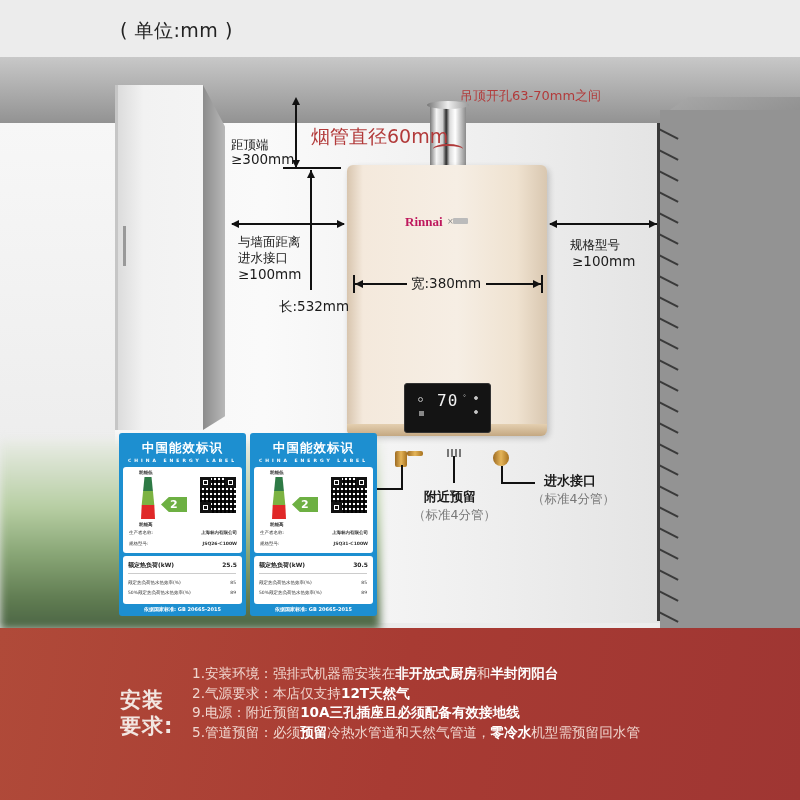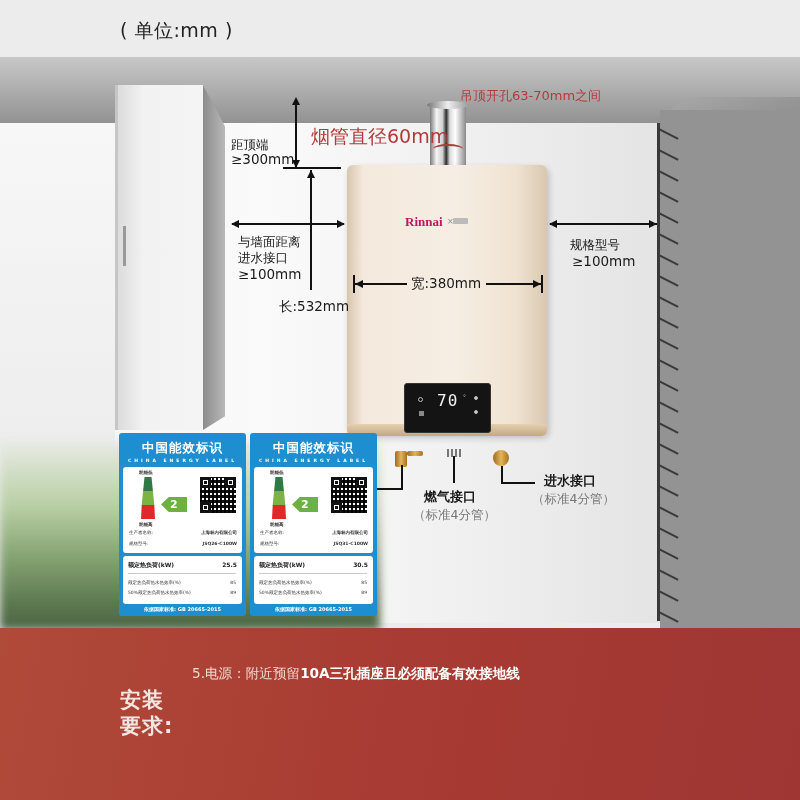--- a/index.html
+++ b/index.html
@@ -212,21 +212,21 @@
   <div>规格型号</div>
   <div style="font-size:13.5px;padding-left:2px;">≥100mm</div>
 </div>
 
 <div class="line-v" style="left:401px;top:465px;height:24px;"></div>
 <div class="line-h" style="left:374px;top:488px;width:29px;"></div>
 <div class="line-v" style="left:453px;top:456px;height:27px;"></div>
 <div class="line-v" style="left:501px;top:466px;height:18px;"></div>
 <div class="line-h" style="left:501px;top:482px;width:34px;"></div>
 
-<div class="bold-label" style="left:424px;top:488px;">燃气接口</div>
+<div class="bold-label" style="left:424px;top:488px;">附近预留</div>
 <div class="gray-text" style="left:413px;top:507px;">（标准4分管）</div>
 <div class="bold-label" style="left:544px;top:472px;">进水接口</div>
 <div class="gray-text" style="left:532px;top:491px;">（标准4分管）</div>
 
 <div class="elabel" style="left:119px;top:433px;">
   <div class="elabel-title">中国能效标识</div>
   <div class="elabel-sub">CHINA ENERGY LABEL</div>
   <div class="elabel-body">
     <div class="tiny b" style="left:16px;top:3px;">耗能低</div>
     <div class="tier" style="top:10px;height:14px;background:#2e7a45;clip-path:polygon(25% 0,75% 0,85% 100%,15% 100%);"></div>
@@ -287,14 +287,17 @@
   </div>
   <div class="elabel-std">依据国家标准: GB 20665-2015</div>
 </div>
 
 <div class="abs req"></div>
 <div class="abs req-title">
   <div>安装</div>
   <div>要求:</div>
 </div>
 <ul class="abs req-list">
-  <li class="req-item"><span>5.电源：附近预留</span><b>10A三孔插座且必须配备有效接地线</b></li>
+  <li class="req-item"><span>1.安装环境：强排式机器需安装在</span><b>非开放式厨房</b><span>和</span><b>半封闭阳台</b></li>
+  <li class="req-item"><span>2.气源要求：本店仅支持</span><b>12T天然气</b></li>
+  <li class="req-item"><span>9.电源：附近预留</span><b>10A三孔插座且必须配备有效接地线</b></li>
+  <li class="req-item"><span>5.管道预留：必须</span><b>预留</b><span>冷热水管道和天然气管道，</span><b>零冷水</b><span>机型需预留回水管</span></li>
 </ul>
 
 </body></html>

